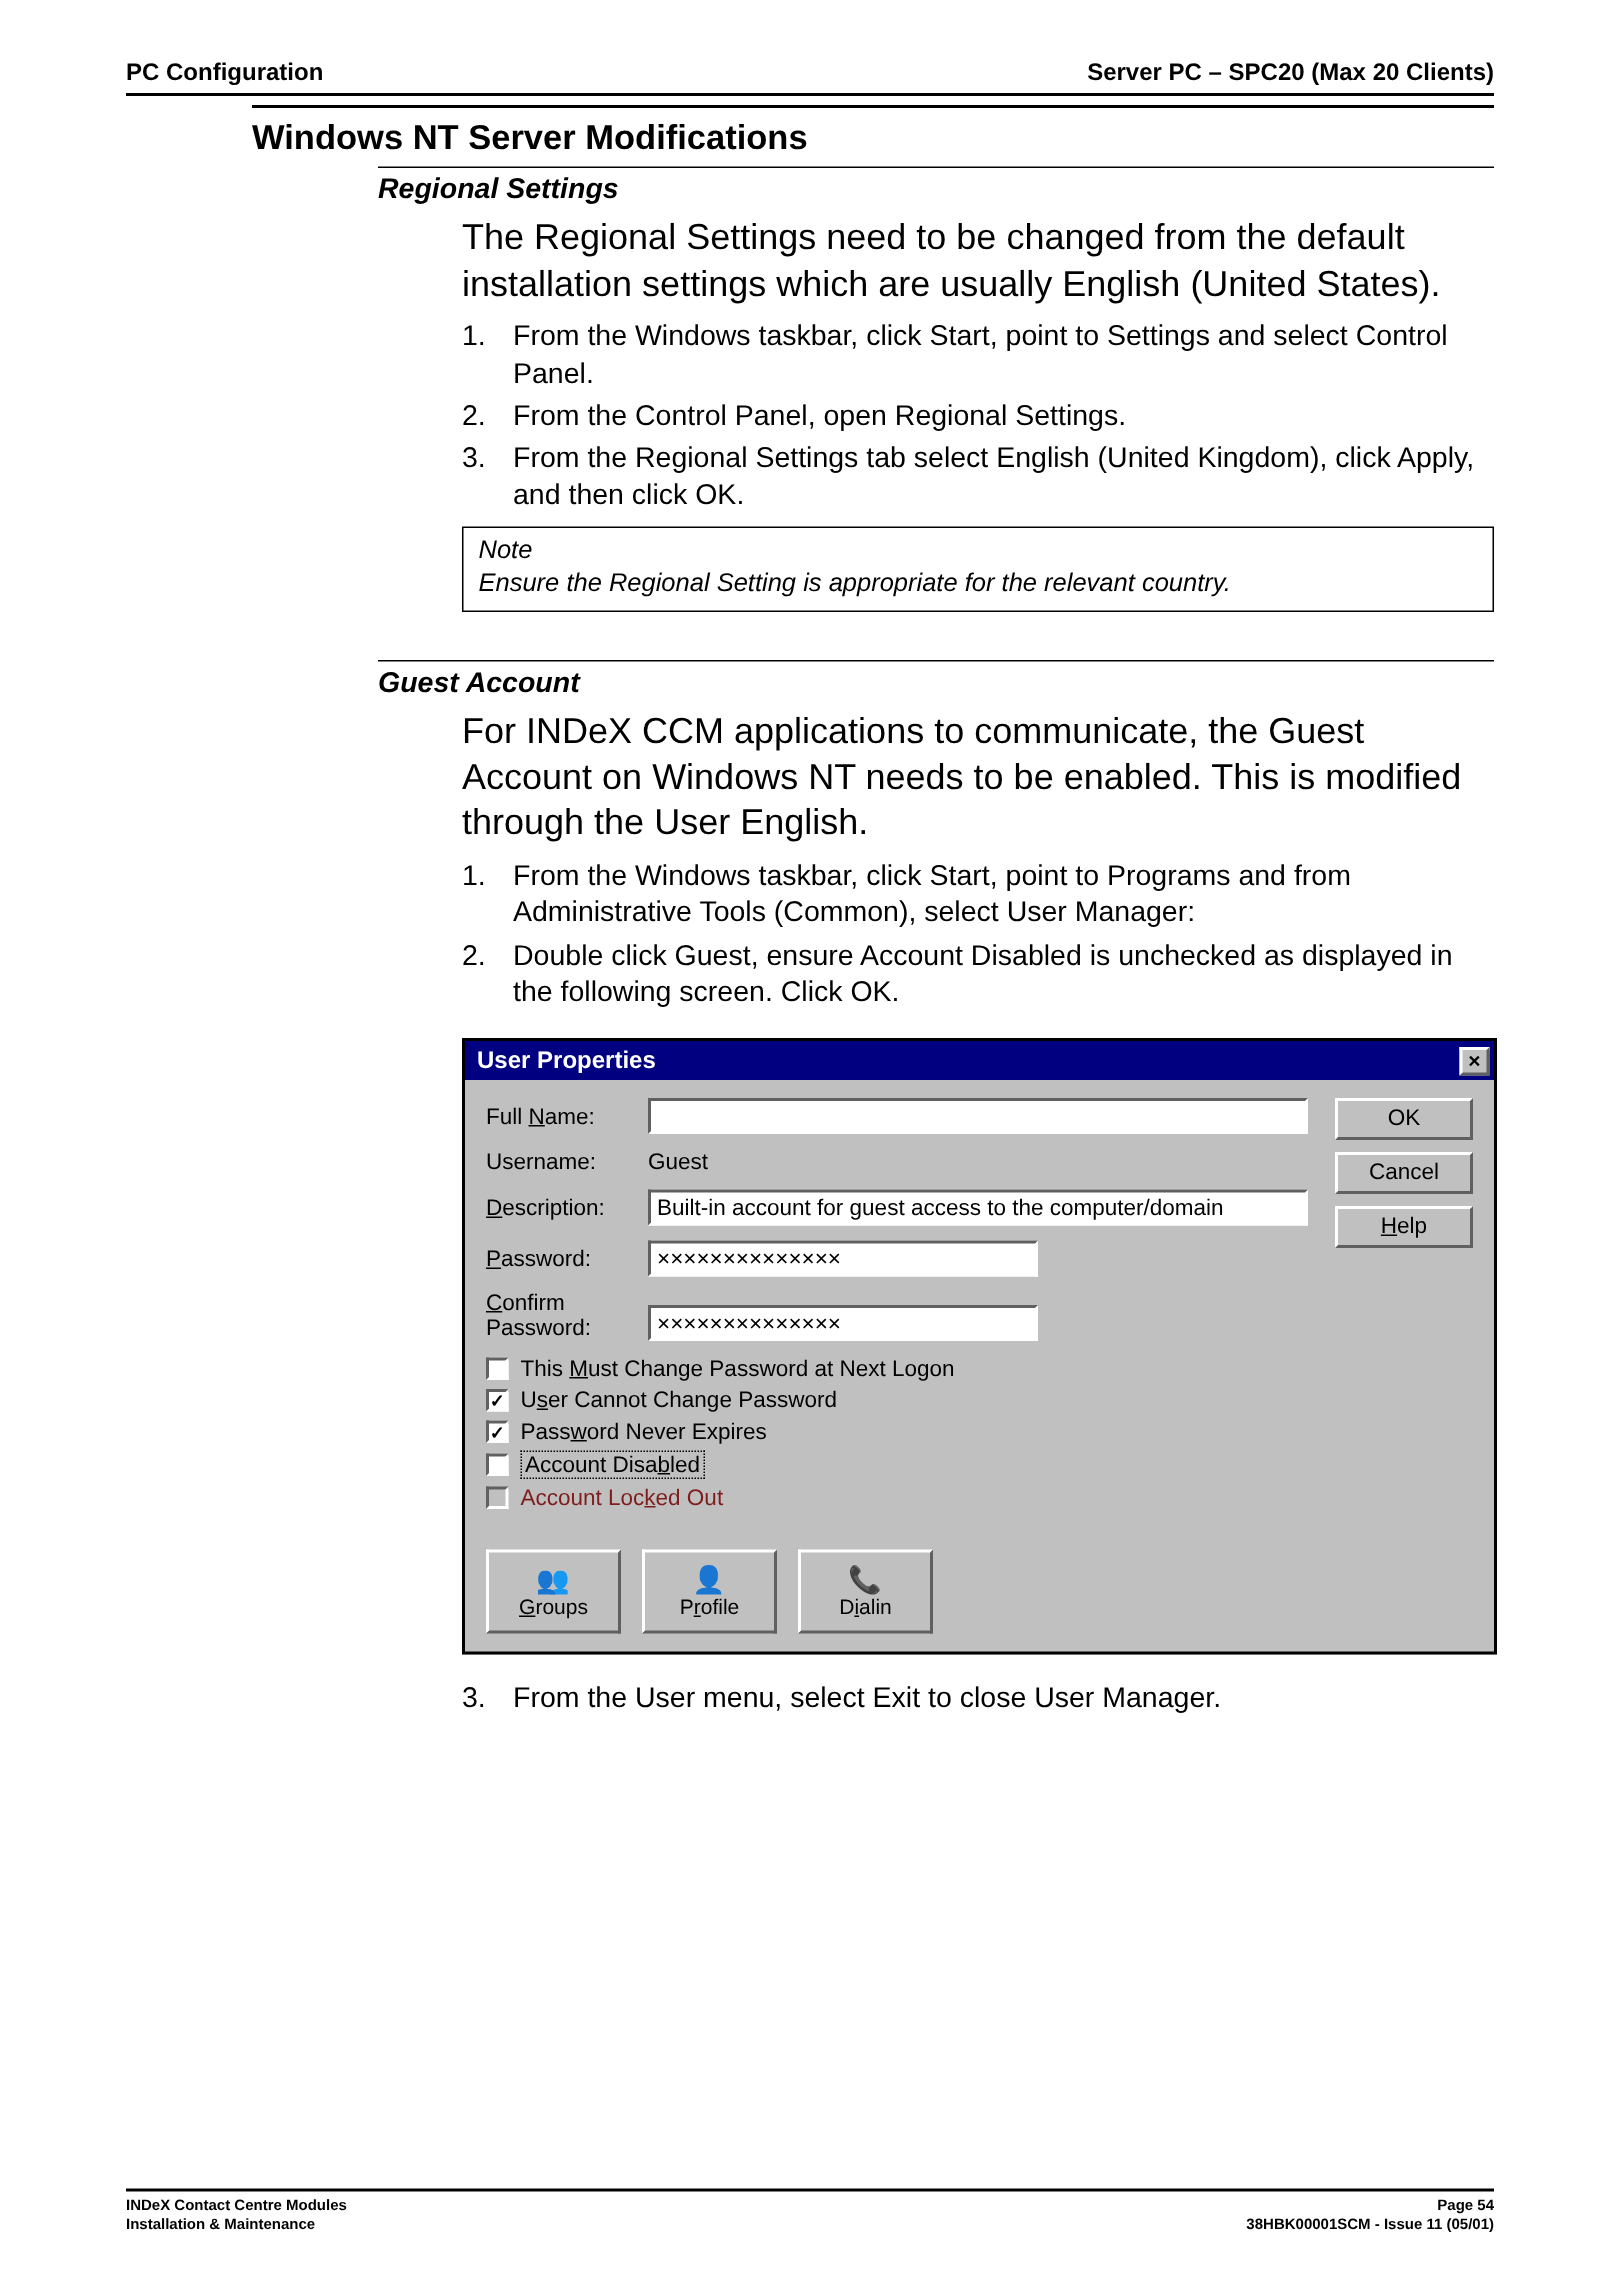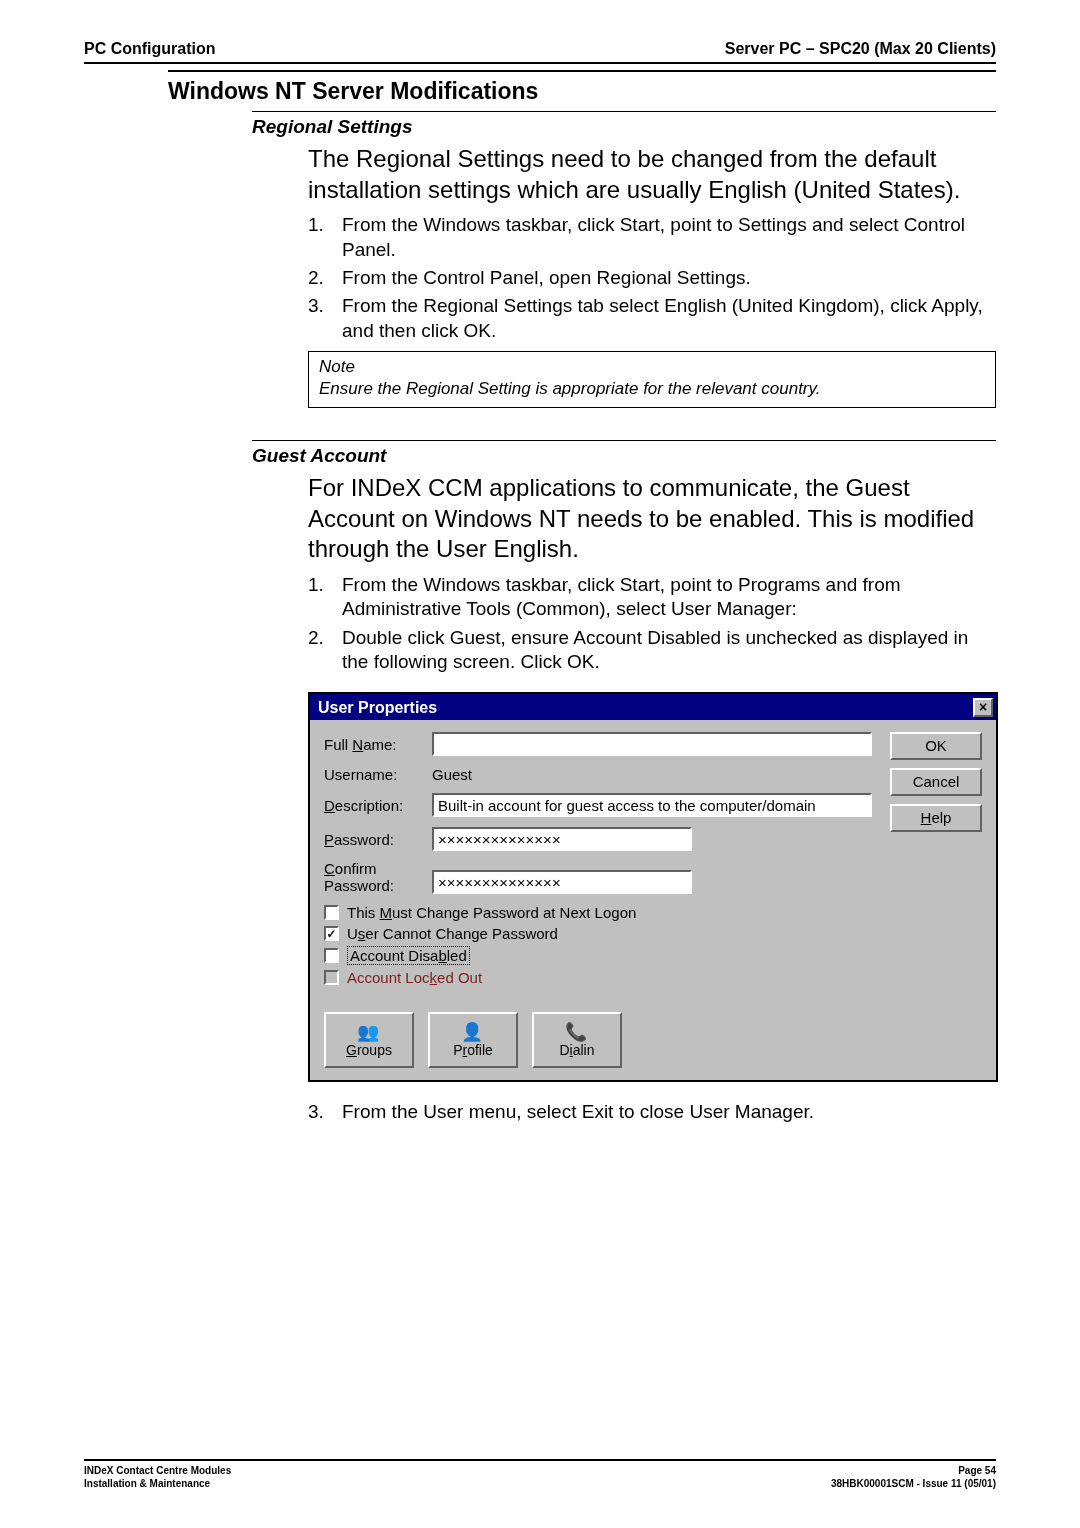--- a/index.html
+++ b/index.html
@@ -351,20 +351,24 @@
 
           <div class="cb-row">
             <span class="cb"></span>
             <span><span>This </span><span class="ul">M</span><span>ust Change Password at Next Logon</span></span>
           </div>
           <div class="cb-row">
             <span class="cb checked"></span>
             <span><span>U</span><span class="ul">s</span><span>er Cannot Change Password</span></span>
           </div>
           <div class="cb-row">
+            <span class="cb checked"></span>
+            <span><span>Pass</span><span class="ul">w</span><span>ord Never Expires</span></span>
+          </div>
+          <div class="cb-row">
             <span class="cb"></span>
             <span class="focus-box"><span>Account Disa</span><span class="ul">b</span><span>led</span></span>
           </div>
           <div class="cb-row disabled">
             <span class="cb disabled"></span>
             <span><span>Account Loc</span><span class="ul">k</span><span>ed Out</span></span>
           </div>
 
           <div class="btn-bar">
             <div class="btn-lg">

